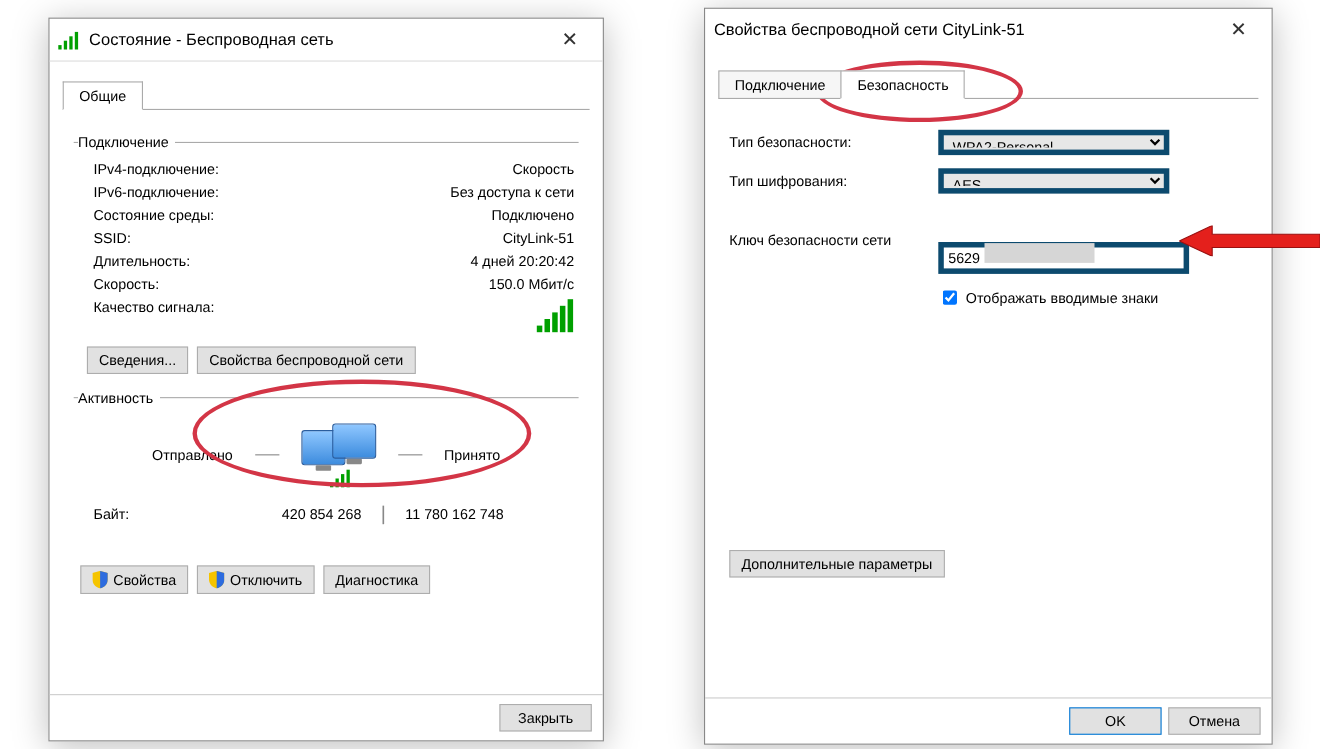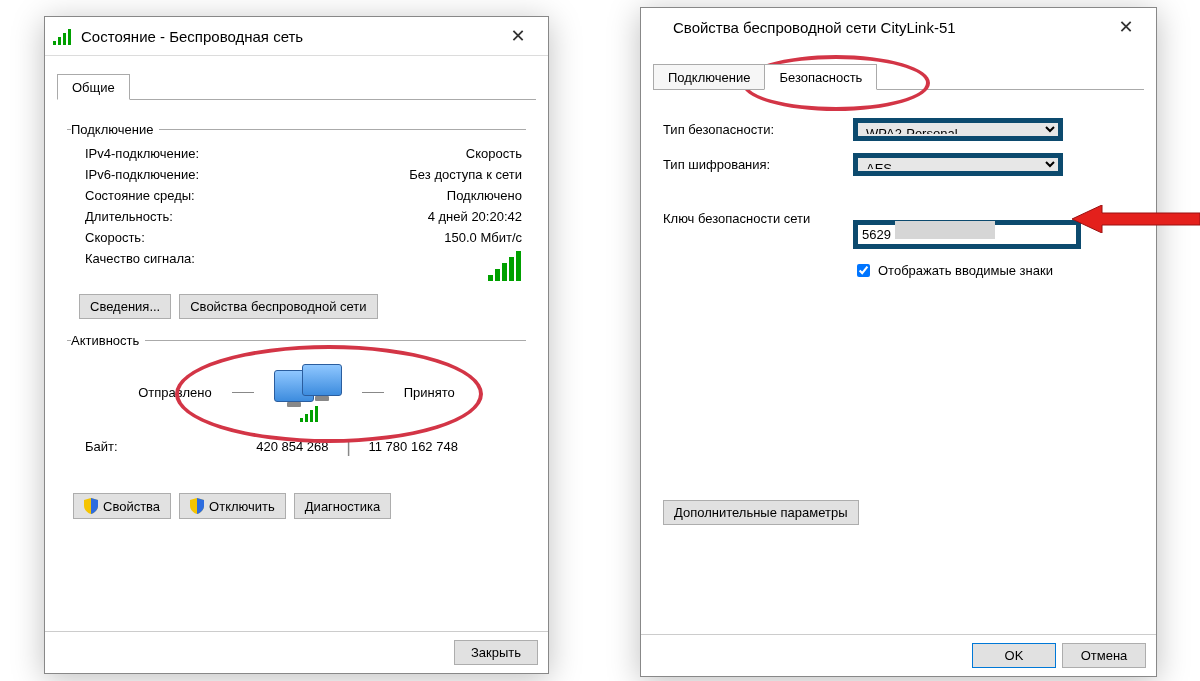--- a/index.html
+++ b/index.html
@@ -112,20 +112,24 @@
             <span class="lbl">IPv4-подключение:</span>
             <span class="val">Скорость</span>
           </div>
         <div class="row">
             <span class="lbl">IPv6-подключение:</span>
             <span class="val">Без доступа к сети</span>
           </div>
         <div class="row">
             <span class="lbl">Состояние среды:</span>
             <span class="val">Подключено</span>
+          </div>
+        <div class="row">
+            <span class="lbl">SSID:</span>
+            <span class="val">CityLink-51</span>
           </div>
         <div class="row">
             <span class="lbl">Длительность:</span>
             <span class="val">4 дней 20:20:42</span>
           </div>
         <div class="row">
             <span class="lbl">Скорость:</span>
             <span class="val">150.0 Мбит/с</span>
           </div>
         <div class="quality-row">
@@ -186,21 +190,21 @@
         <button class="btn">Диагностика</button>
       </div>
     </div>
     <div class="footer" style="position:absolute;left:0;right:0;bottom:0;">
       <button class="btn">Закрыть</button>
     </div>
   </div>
 
   <div class="window w2">
     <div class="titlebar">
-      <div class="title-text" style="margin-left:24px">Свойства беспроводной сети CityLink-51</div>
+      <div class="title-text" style="margin-left:0">Свойства беспроводной сети CityLink-51</div>
       <div class="close-x">✕</div>
     </div>
     <div class="tabs-row">
       <div class="tab inactive">Подключение</div>
       <div class="tab">Безопасность</div>
     </div>
     <div class="pane">
       <div class="form-row">
         <span class="flbl">Тип безопасности:</span>
         <select><option>WPA2-Personal</option></select>

